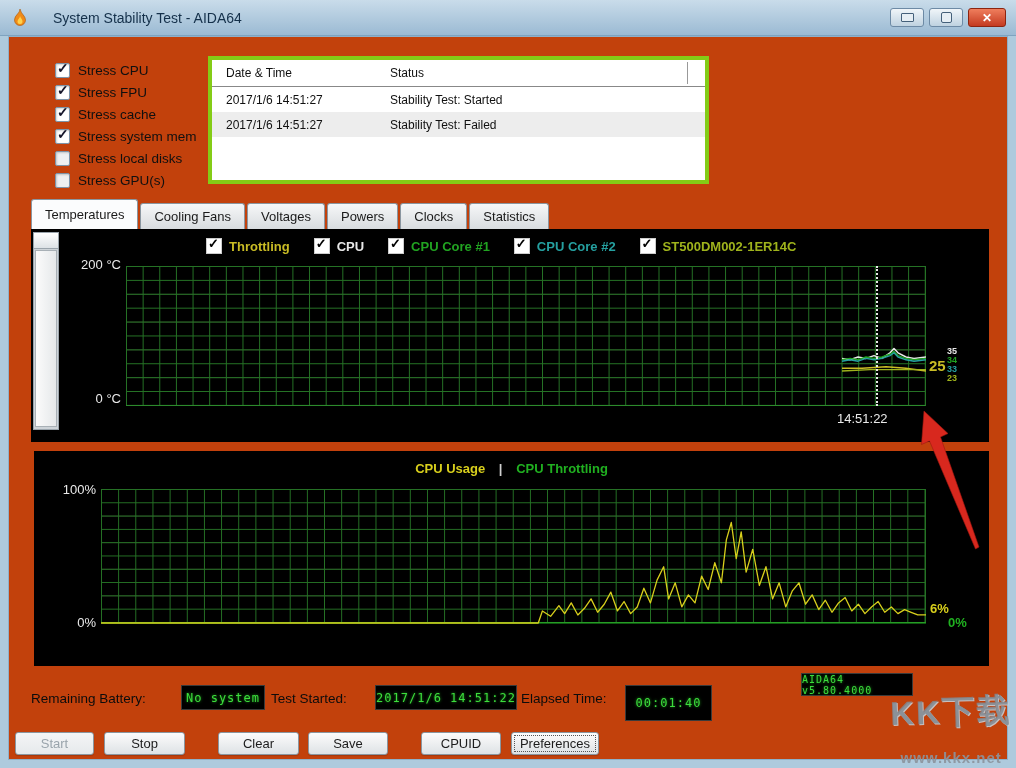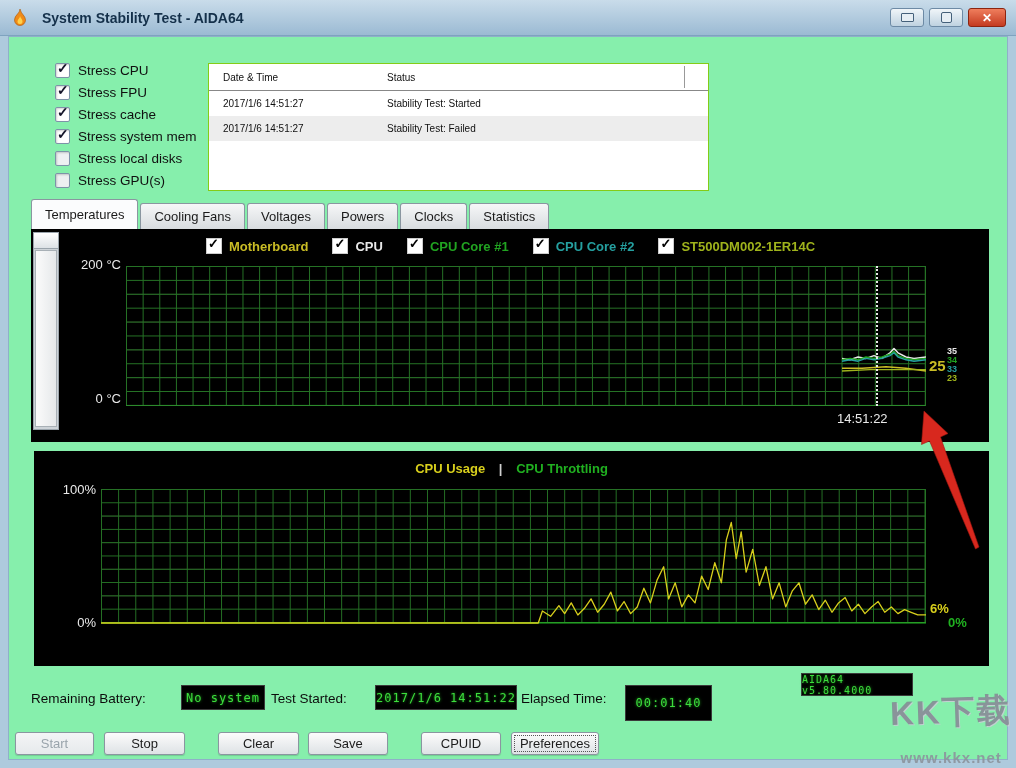--- a/index.html
+++ b/index.html
@@ -6,45 +6,45 @@
   body{width:1016px;height:768px;position:relative;overflow:hidden;
        font-family:"Liberation Sans",sans-serif;background:#aecadd;}
   .window{position:absolute;inset:0;}
 
   
   .titlebar{position:absolute;left:0;top:0;right:0;height:36px;
     background:linear-gradient(#c9dcea,#9bbad3);
     display:flex;align-items:center;padding:0 10px;box-sizing:border-box;
     border-bottom:1px solid #7fa3bf;}
   .app-icon{width:20px;height:20px;flex:0 0 auto;}
-  .title-text{font-size:14px;font-weight:700;color:#14304a;margin-left:12px;}
+  .title-text{font-size:14px;font-weight:400;color:#14304a;margin-left:23px;}
   .controls{margin-left:auto;display:flex;gap:5px;}
   .ctrl{width:34px;height:19px;border:1px solid #6d8aa5;border-radius:3px;
     background:linear-gradient(#f0f5f9,#bfd2e0);display:flex;align-items:center;
     justify-content:center;cursor:pointer;box-sizing:border-box;}
   .ctrl.close{width:38px;background:linear-gradient(#ef7e5d,#c43a20);
     border-color:#8c2410;color:#fff;font-weight:700;font-size:12px;line-height:1;}
   .icon-min{width:11px;height:7px;border:1px solid #44607a;background:#e6eef4;border-radius:1px;display:block;}
   .icon-restore{width:9px;height:9px;border:1px solid #44607a;background:#e6eef4;border-radius:2px;display:block;}
 
   
   .client{position:absolute;left:8px;top:36px;width:1000px;height:724px;
-    background:#86efac;border:1px solid #8fb0c8;box-sizing:border-box;}
+    background:#c2410c;border:1px solid #8fb0c8;box-sizing:border-box;}
 
   
   .stress-list{position:absolute;left:46px;top:22px;width:160px;}
   .stress-item{display:flex;align-items:center;gap:8px;height:22px;font-size:13.5px;color:#101010;}
   .cb{width:15px;height:15px;flex:0 0 auto;border:1px solid #7d93a8;background:#fff;
     border-radius:2px;position:relative;box-shadow:inset 1px 1px 2px rgba(0,0,0,.18);box-sizing:border-box;}
   .cb.checked::after{content:"✓";position:absolute;left:1px;top:-4px;font-size:14px;font-weight:700;color:#15152a;}
   .cb.off{background:#eef0f2;}
 
   
-  .log-table{position:absolute;left:199px;top:26px;width:501px;height:128px;
-    background:#fff;border:1px solid #84cc16;box-sizing:border-box;font-size:10px;color:#101010;}
+  .log-table{position:absolute;left:199px;top:19px;width:501px;height:128px;
+    background:#fff;border:4px solid #84cc16;box-sizing:border-box;font-size:12px;color:#101010;}
   .log-header{display:flex;height:26px;align-items:center;border-bottom:1px solid #888;position:relative;}
   .log-header .col1{padding-left:14px;width:164px;}
   .log-header .col2{padding-left:0;}
   .col-sep{position:absolute;left:475px;top:2px;height:22px;width:1px;background:#999;}
   .log-row{display:flex;height:25px;align-items:center;}
   .log-row .col1{padding-left:14px;width:164px;}
   .log-row.selected{background:#ededed;}
 
   
   .tabs{position:absolute;left:22px;top:162px;display:flex;align-items:flex-end;height:30px;z-index:3;}
@@ -195,21 +195,21 @@
 
     <div class="panel temp-panel">
       <div class="vscroll">
         <div class="vscroll-btn"></div>
         <div class="vscroll-thumb"></div>
       </div>
 
       <div class="legend">
         <div class="legend-item">
           <span class="legend-cb"></span>
-          <span style="color: rgb(201, 188, 37);">Motherboard</span>
+          <span style="color: rgb(201, 188, 37);">Throttling</span>
         </div>
         <div class="legend-item">
           <span class="legend-cb"></span>
           <span style="color: rgb(232, 232, 232);">CPU</span>
         </div>
         <div class="legend-item">
           <span class="legend-cb"></span>
           <span style="color: rgb(33, 163, 33);">CPU Core #1</span>
         </div>
         <div class="legend-item">

